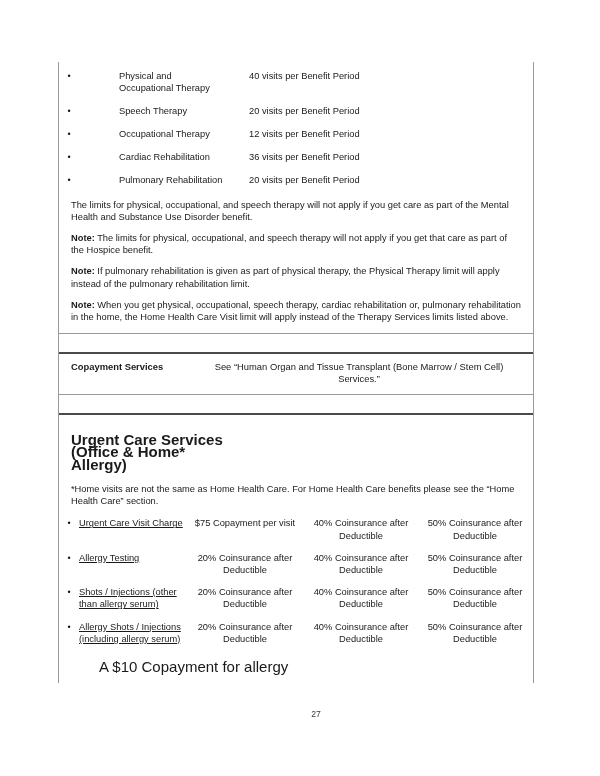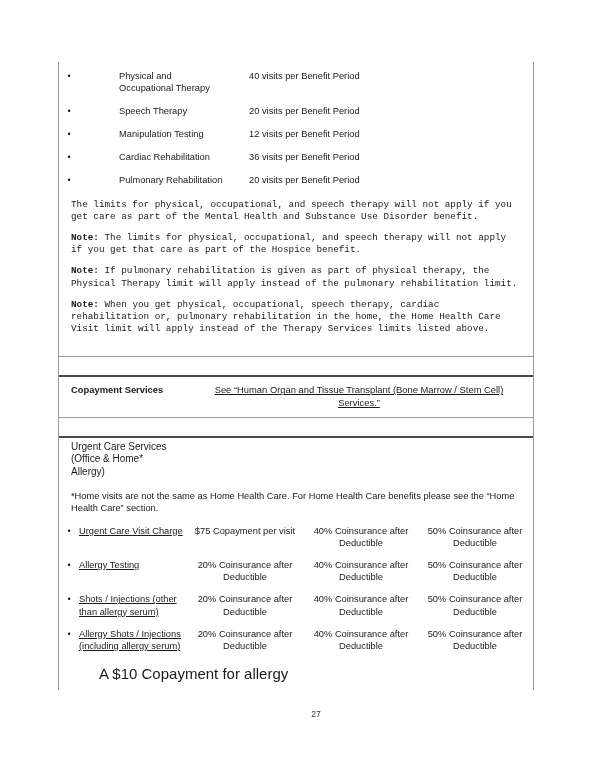--- a/index.html
+++ b/index.html
@@ -76,23 +76,22 @@
   
   .notes {
     padding: 4px 12px 9px 12px;
     box-sizing: border-box;
   }
   .note-p {
     font-size: 9.3px;
     line-height: 12.2px;
     margin: 0 0 9px 0;
     text-align: left;
-    font-family: Liberation Mono, monospace;
-  }
-  .note-p:last-child { margin-bottom: 12px; }
+  }
+  .note-p:last-child { margin-bottom: 1px; }
   .note-lead { font-weight: bold; }
 
   .hrule {
     height: 0;
     border-top: 1px solid #9a9a9a;
   }
   .hrule-strong {
     height: 0;
     border-top: 2px solid #4a4a4a;
   }
@@ -114,28 +113,27 @@
     width: 126px;
     padding-left: 12px;
     box-sizing: border-box;
     font-weight: bold;
   }
   .transplant-ref {
     flex: 1 1 auto;
     text-align: center;
     padding: 0 8px;
     box-sizing: border-box;
-    text-decoration: underline;
   }
 
   
   .urgent-head {
-    padding: 3px 0 5px 12px;
-    font-weight: normal;
-    font-size: 10px;
+    padding: 19px 0 5px 12px;
+    font-weight: bold;
+    font-size: 15px;
     line-height: 12.4px;
   }
   .urgent-note {
     padding: 7px 12px 4px 12px;
     font-size: 9.3px;
     line-height: 12.2px;
   }
 
   
   .uc-rows {
@@ -204,21 +202,21 @@
       </div>
 
       <div class="bullet-row">
         <span class="bullet-mark">•</span>
         <span class="bullet-label">Speech Therapy</span>
         <span class="bullet-value">20 visits per Benefit Period</span>
       </div>
 
       <div class="bullet-row">
         <span class="bullet-mark">•</span>
-        <span class="bullet-label">Manipulation Testing</span>
+        <span class="bullet-label">Occupational Therapy</span>
         <span class="bullet-value">12 visits per Benefit Period</span>
       </div>
 
       <div class="bullet-row">
         <span class="bullet-mark">•</span>
         <span class="bullet-label">Cardiac Rehabilitation</span>
         <span class="bullet-value">36 visits per Benefit Period</span>
       </div>
 
       <div class="bullet-row">

